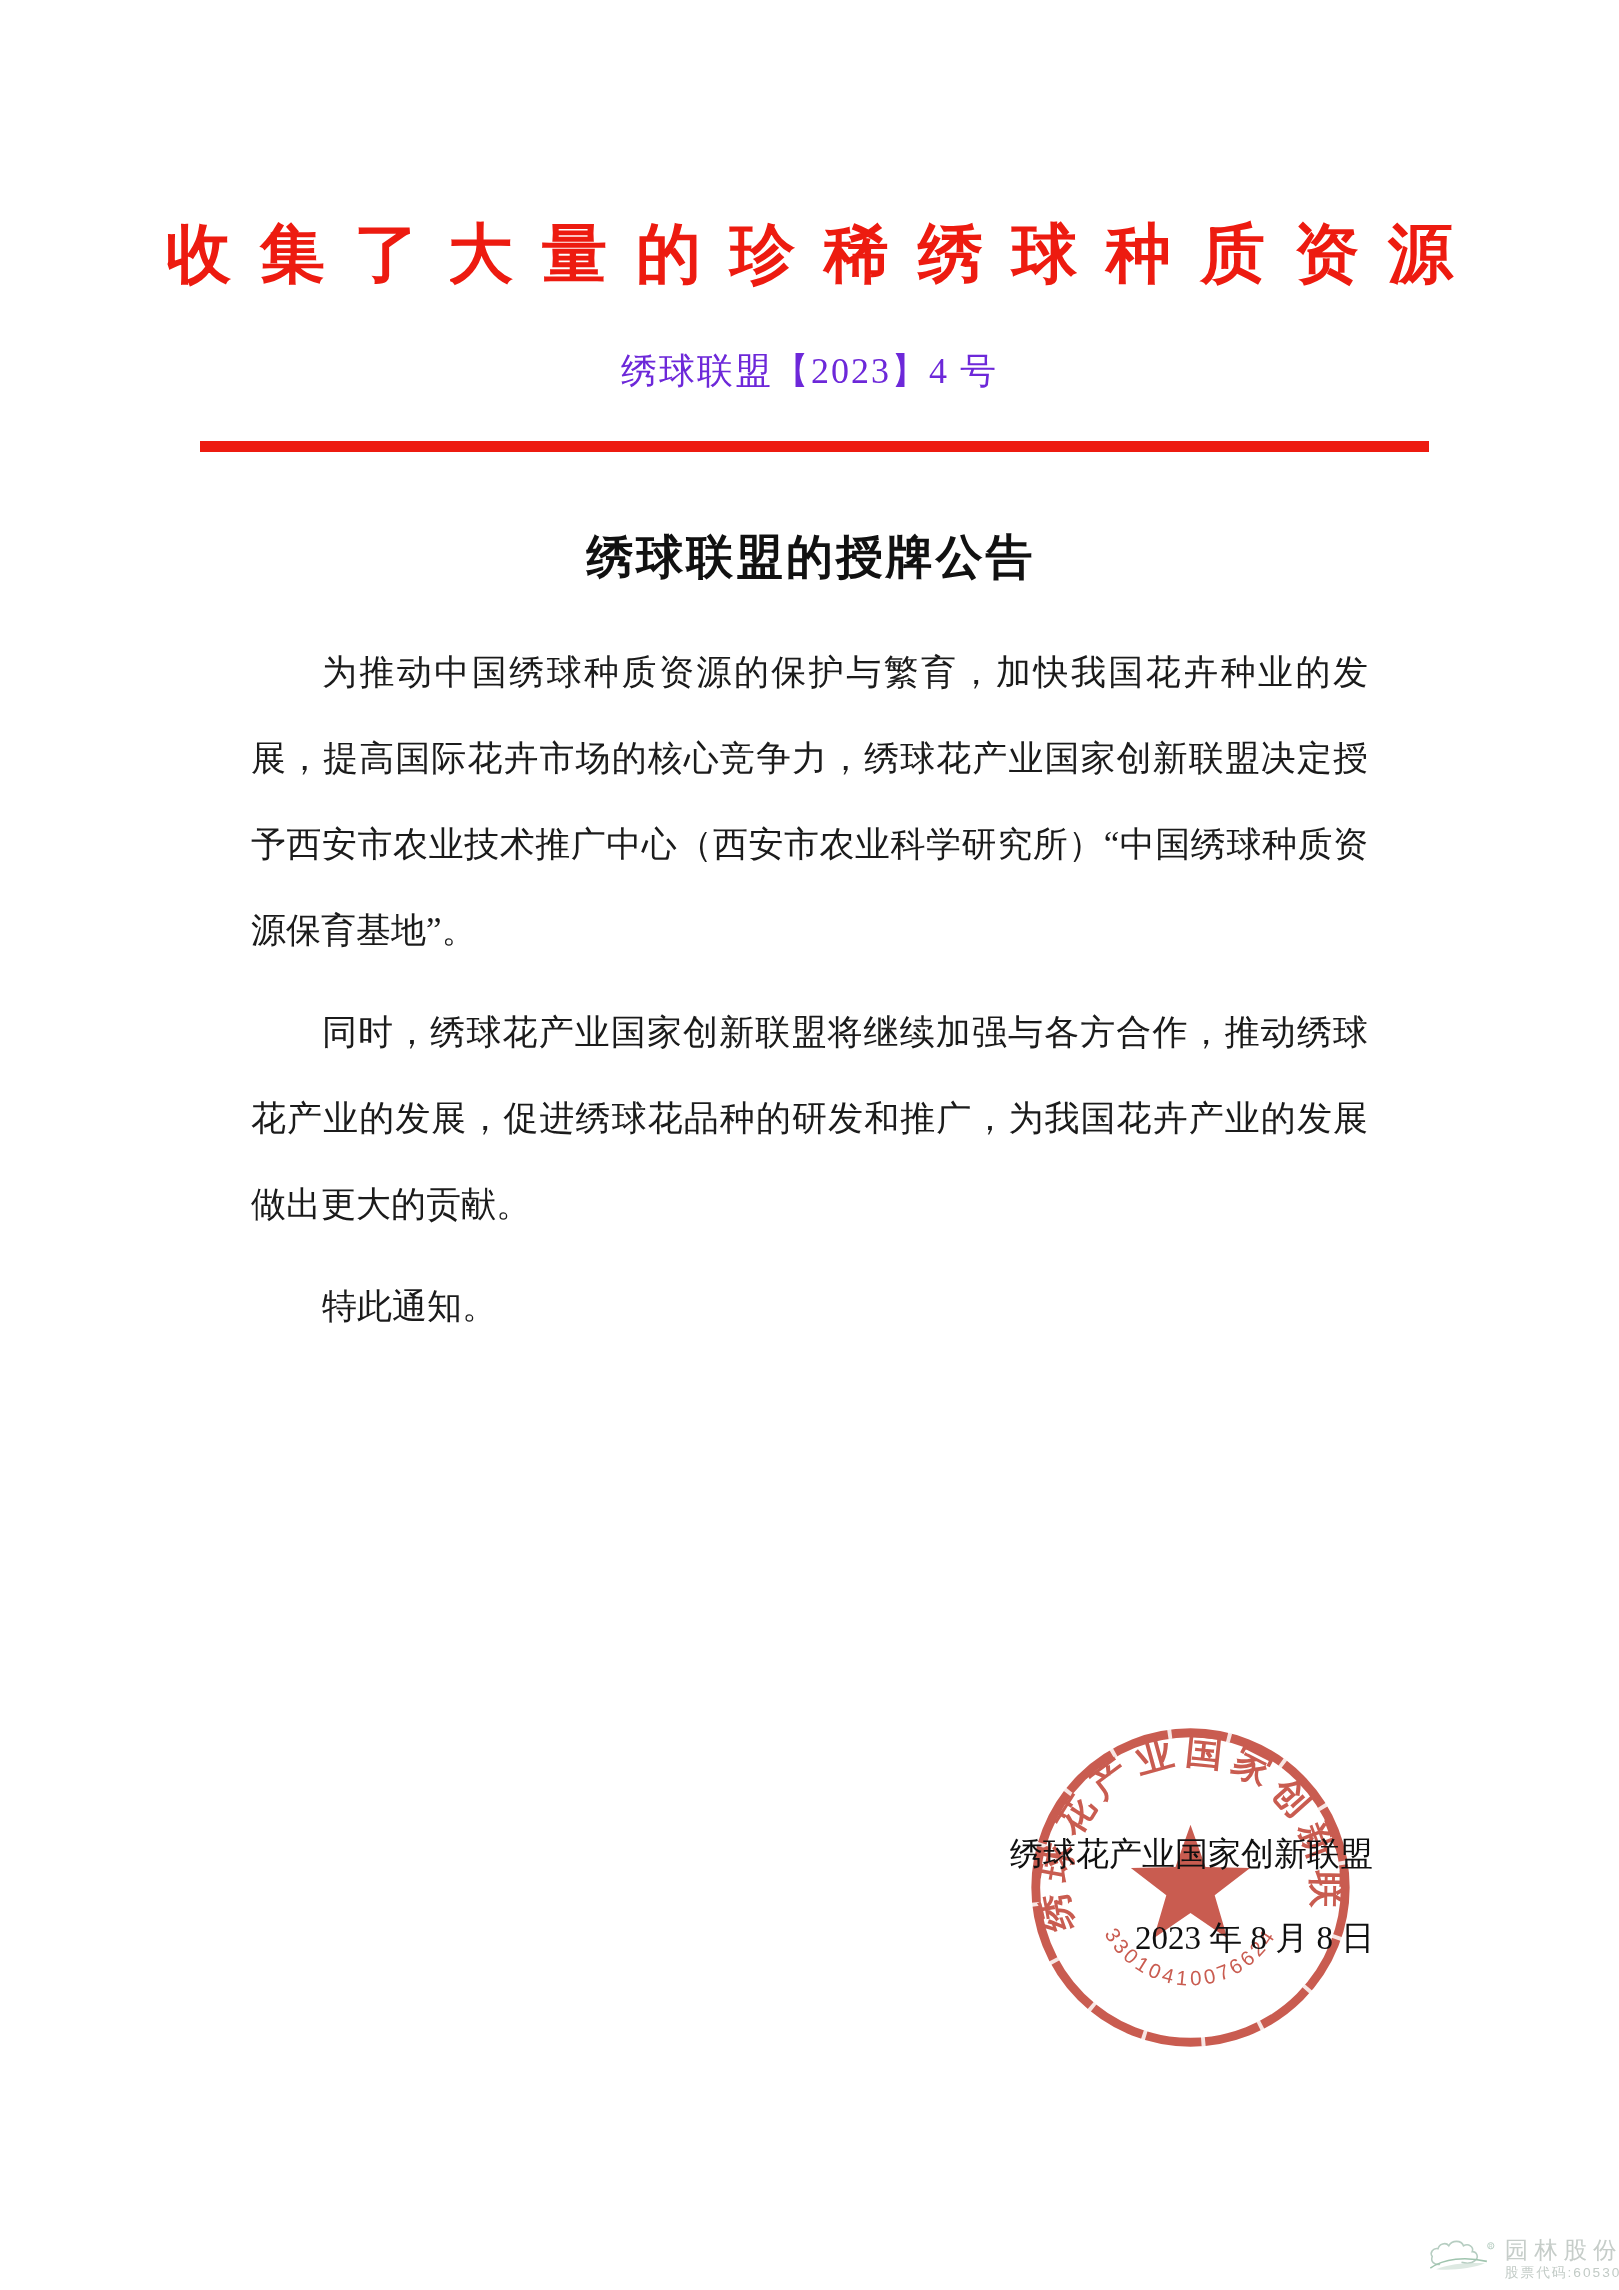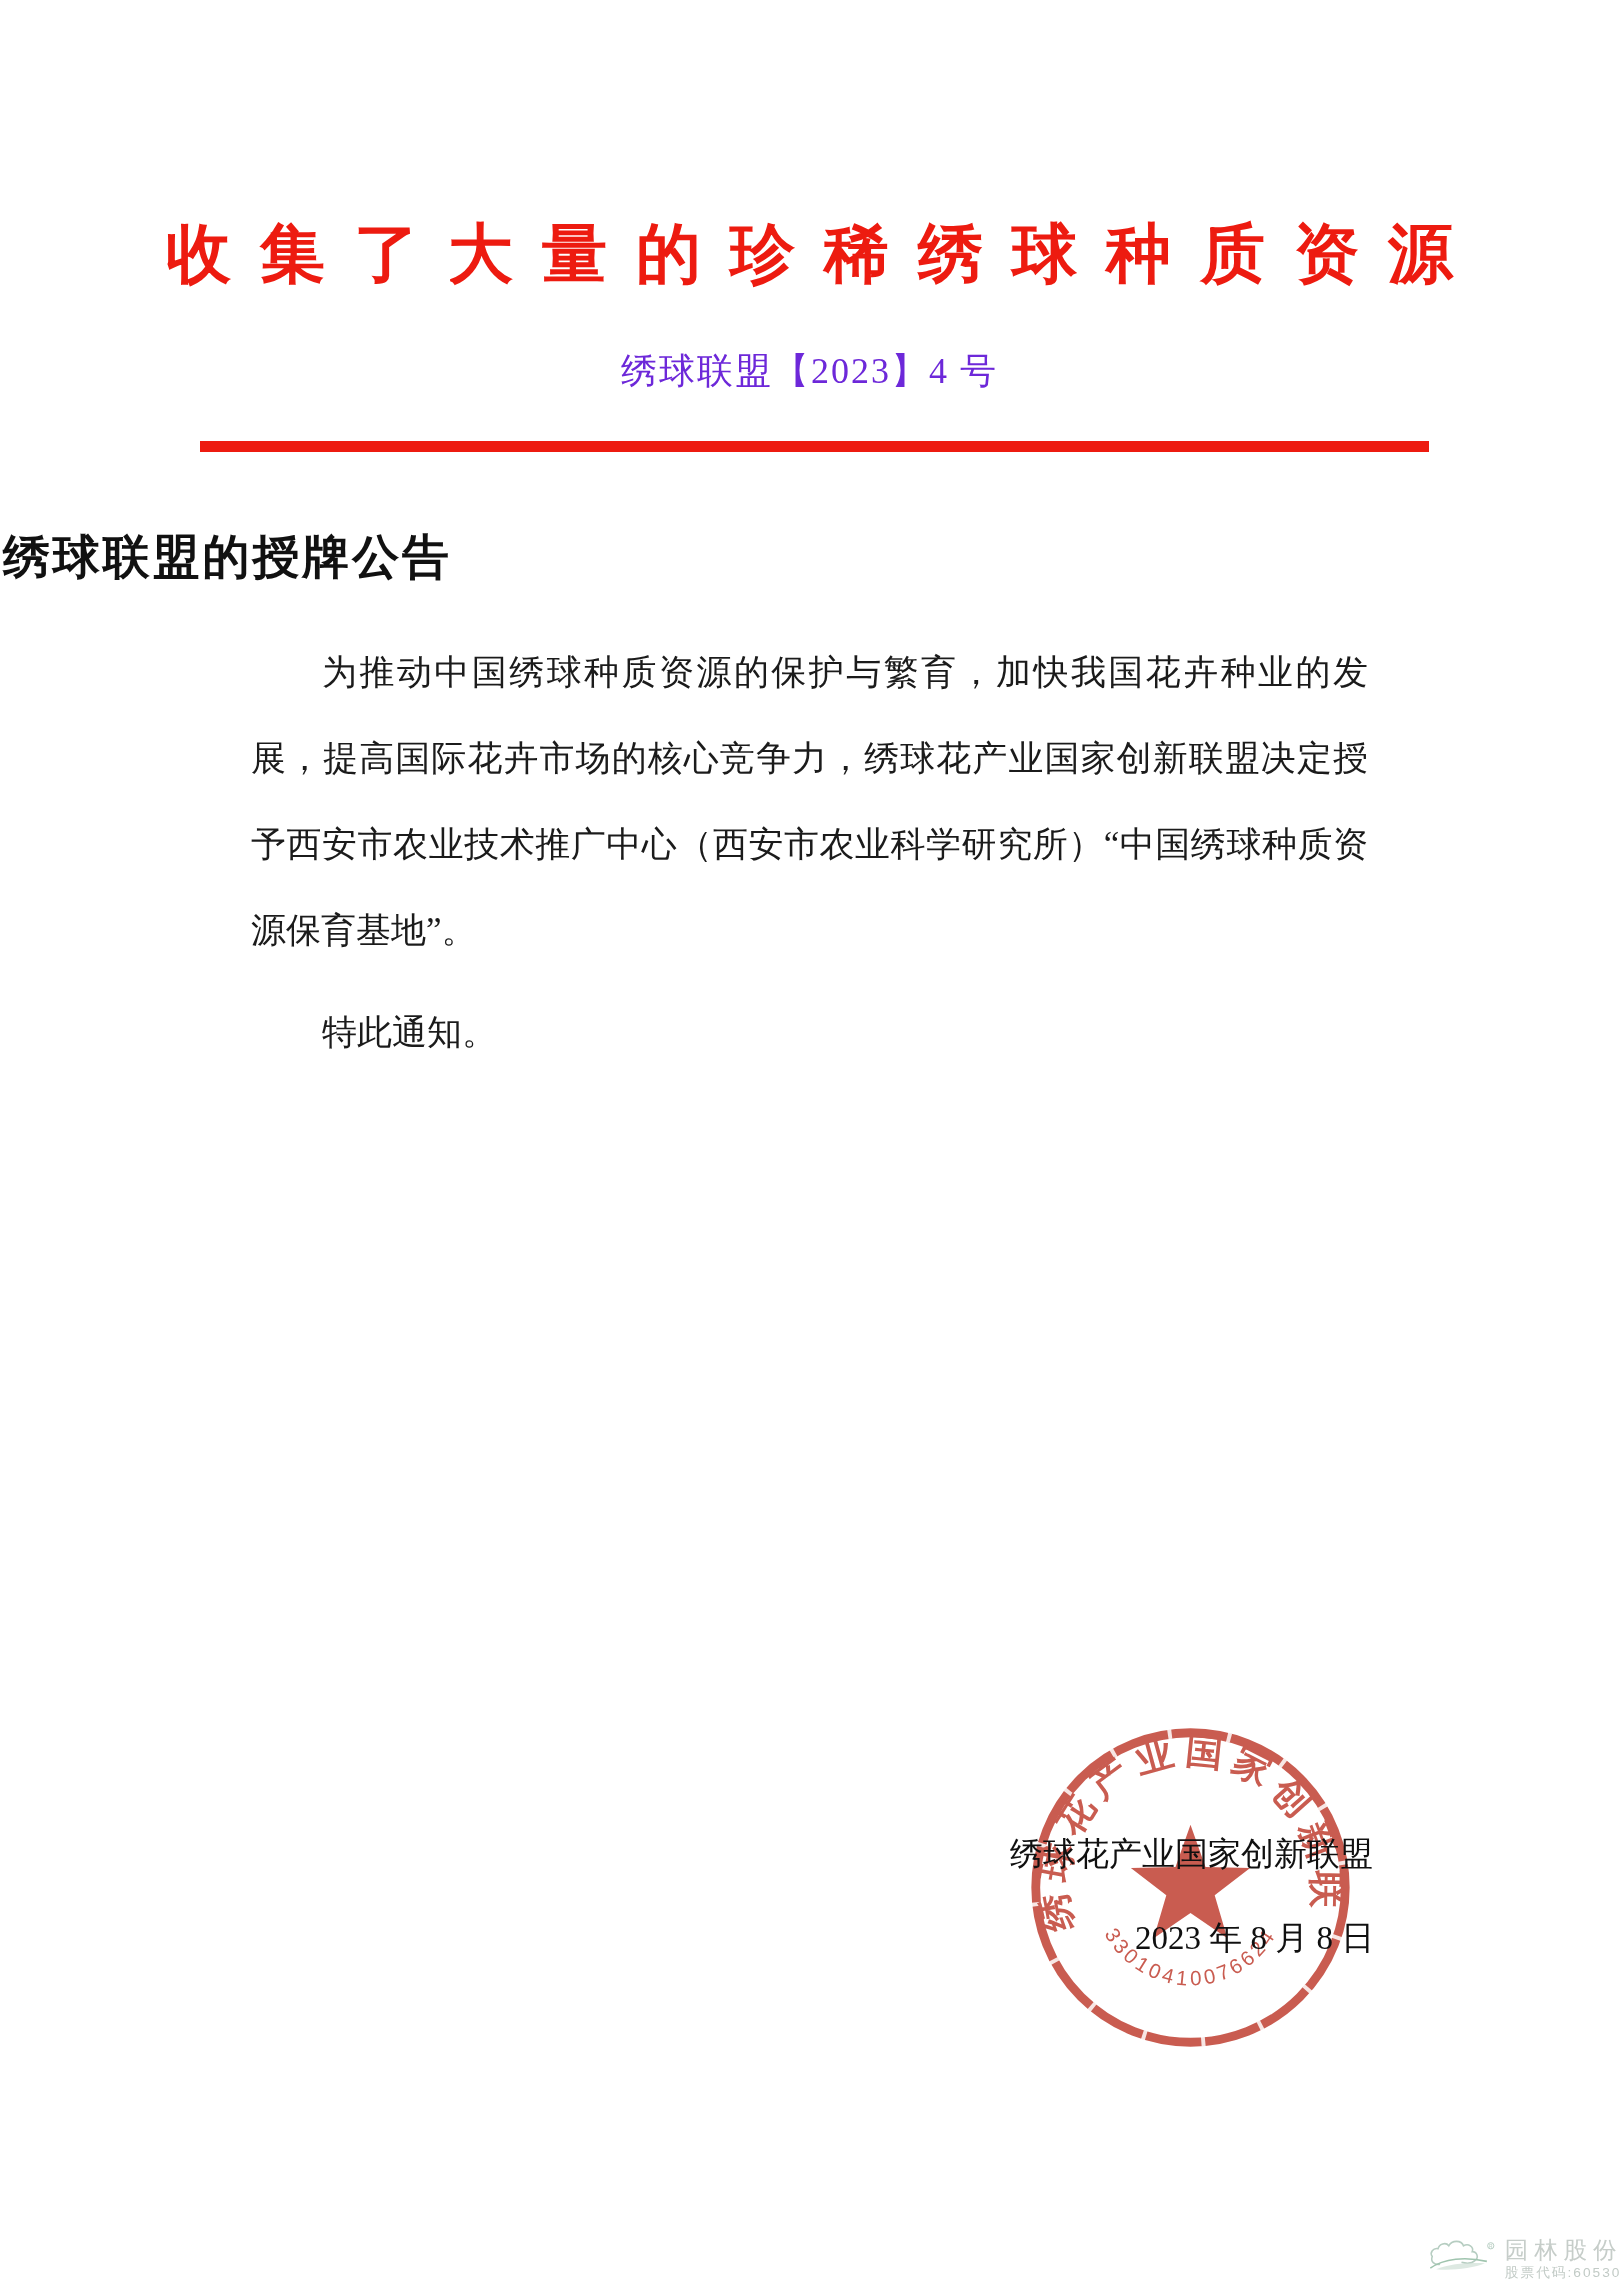--- a/index.html
+++ b/index.html
@@ -27,21 +27,21 @@
     color:#6d28d9;
     letter-spacing:2px;
   }
   .red-rule{
     position:absolute;left:200px;top:441px;
     width:1229px;height:10.8px;
     background:#ed1b10;
   }
   .doc-title{
     position:absolute;top:529px;left:0;width:1619px;
-    text-align:left;
+    text-align:center;
     font-weight:bold;
     font-size:47px;line-height:57px;
     color:#111111;
     letter-spacing:2.9px;text-indent:2.9px;
   }
   .body-text{
     position:absolute;left:235px;top:614px;width:1149px;
     font-size:35px;line-height:86px;
     color:#1b1b1b;
     text-align:justify;
@@ -86,20 +86,21 @@
   <div class="header-title">收集了大量的珍稀绣球种质资源</div>
 
   <div class="doc-number">绣球联盟【2023】4 号</div>
 
   <div class="red-rule"></div>
 
   <div class="doc-title">绣球联盟的授牌公告</div>
 
   <div class="body-text">
     <p>为推动中国绣球种质资源的保护与繁育，加快我国花卉种业的发展，提高国际花卉市场的核心竞争力，绣球花产业国家创新联盟决定授予西安市农业技术推广中心（西安市农业科学研究所）“中国绣球种质资源保育基地”。</p>
+    <p>同时，绣球花产业国家创新联盟将继续加强与各方合作，推动绣球花产业的发展，促进绣球花品种的研发和推广，为我国花卉产业的发展做出更大的贡献。</p>
     <p>特此通知。</p>
   </div>
 
   <svg class="seal" viewBox="0 0 340 340">
     <g fill="none" stroke="#c24639">
       <circle cx="170" cy="170" r="158" stroke-width="9"></circle>
     </g>
 
     <circle cx="170" cy="170" r="158" fill="none" stroke="#ffffff" stroke-width="10" stroke-dasharray="4 57" stroke-dashoffset="11" opacity="0.85"></circle>
     <polygon points="170,106 185.3,149 230.9,150.2 194.7,178 207.6,221.8 170,196 132.4,221.8 145.3,178 109.1,150.2 154.7,149" fill="#c24639"></polygon>

